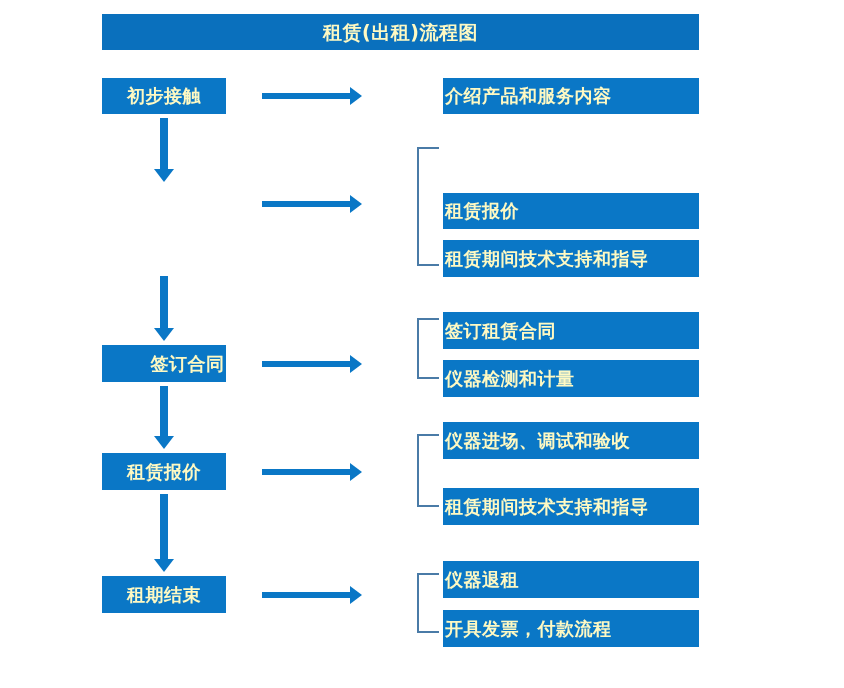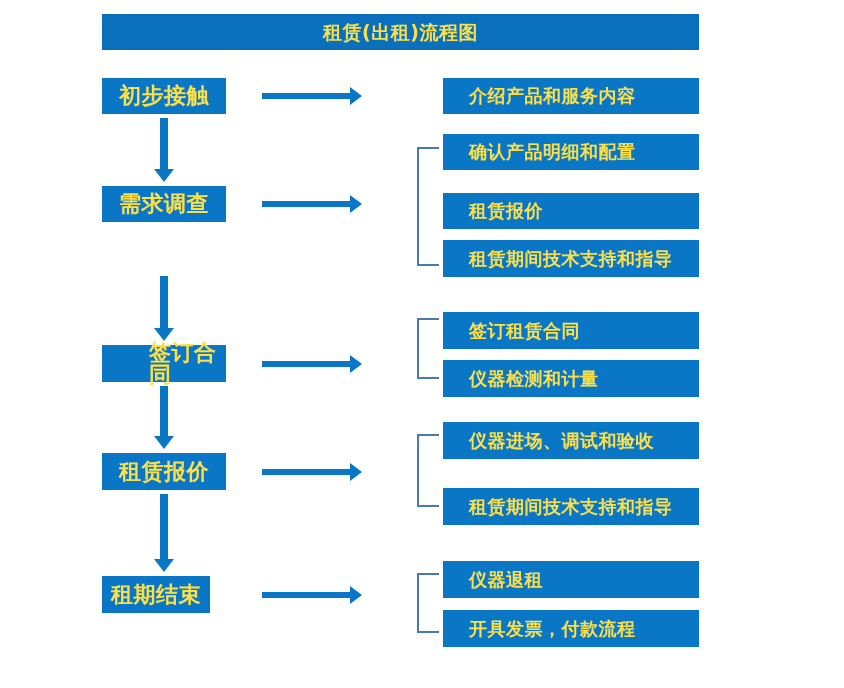--- a/index.html
+++ b/index.html
@@ -16,40 +16,40 @@
   }
   #canvas {
     position: absolute;
     left: 0; top: 0;
     width: 844px;
     height: 688px;
   }
   .box {
     position: absolute;
     background: #0a77c6;
-    color: #fde047;
+    color: #fef9c3;
     font-weight: bold;
     display: flex;
     align-items: center;
     box-sizing: border-box;
     letter-spacing: 0.5px;
     line-height: 1;
   }
   .title-bar {
     justify-content: center;
     font-size: 19px;
     background: #0a70bd;
   }
   .stage-box {
     justify-content: center;
-    font-size: 22px;
+    font-size: 18px;
   }
   .detail-box {
     justify-content: flex-start;
-    padding-left: 26px;
+    padding-left: 2px;
     font-size: 18px;
   }
   
   .h-arrow {
     position: absolute;
     height: 18px;
   }
   .h-arrow .shaft {
     position: absolute;
     left: 0;
@@ -96,27 +96,26 @@
 </style>
 </head>
 <body>
 
 <div id="canvas">
 
   <div class="box title-bar" style="left:102px; top:14px; width:597px; height:36px;">租赁(出租)流程图</div>
 
   <div class="box stage-box" style="left:102px; top:78px; width:124px; height:36px;">初步接触</div>
 
-  <div class="box stage-box" style="left:102px; top:186px; width:124px; height:36px;">需求调查</div>
 
   <div class="box stage-box" style="left:102px; top:345px; width:124px; height:37px;padding-left:47px;">签订合同</div>
 
   <div class="box stage-box" style="left:102px; top:453px; width:124px; height:37px;">租赁报价</div>
 
-  <div class="box stage-box" style="left:102px; top:576px; width:108px; height:37px;text-align:center;">租期结束</div>
+  <div class="box stage-box" style="left:102px; top:576px; width:124px; height:37px;text-align:center;">租期结束</div>
 
   <div class="v-arrow" style="left:154px; top:118px; height:64px;">
     <div class="shaft" style="height:51px;"></div>
     <div class="head" style="top:51px;"></div>
   </div>
 
   <div class="v-arrow" style="left:154px; top:276px; height:65px;">
     <div class="shaft" style="height:52px;"></div>
     <div class="head" style="top:52px;"></div>
   </div>
@@ -159,21 +158,20 @@
   <div class="bracket" style="left:417px; top:147px; width:22px; height:119px;"></div>
 
   <div class="bracket" style="left:417px; top:318px; width:22px; height:61px;"></div>
 
   <div class="bracket" style="left:417px; top:434px; width:22px; height:73px;"></div>
 
   <div class="bracket" style="left:417px; top:573px; width:22px; height:60px;"></div>
 
   <div class="box detail-box" style="left:443px; top:78px; width:256px; height:36px;">介绍产品和服务内容</div>
 
-  <div class="box detail-box" style="left:443px; top:134px; width:256px; height:36px;">确认产品明细和配置</div>
 
   <div class="box detail-box" style="left:443px; top:193px; width:256px; height:36px;">租赁报价</div>
 
   <div class="box detail-box" style="left:443px; top:240px; width:256px; height:37px;">租赁期间技术支持和指导</div>
 
   <div class="box detail-box" style="left:443px; top:312px; width:256px; height:37px;">签订租赁合同</div>
 
   <div class="box detail-box" style="left:443px; top:360px; width:256px; height:37px;">仪器检测和计量</div>
 
   <div class="box detail-box" style="left:443px; top:422px; width:256px; height:37px;">仪器进场、调试和验收</div>

